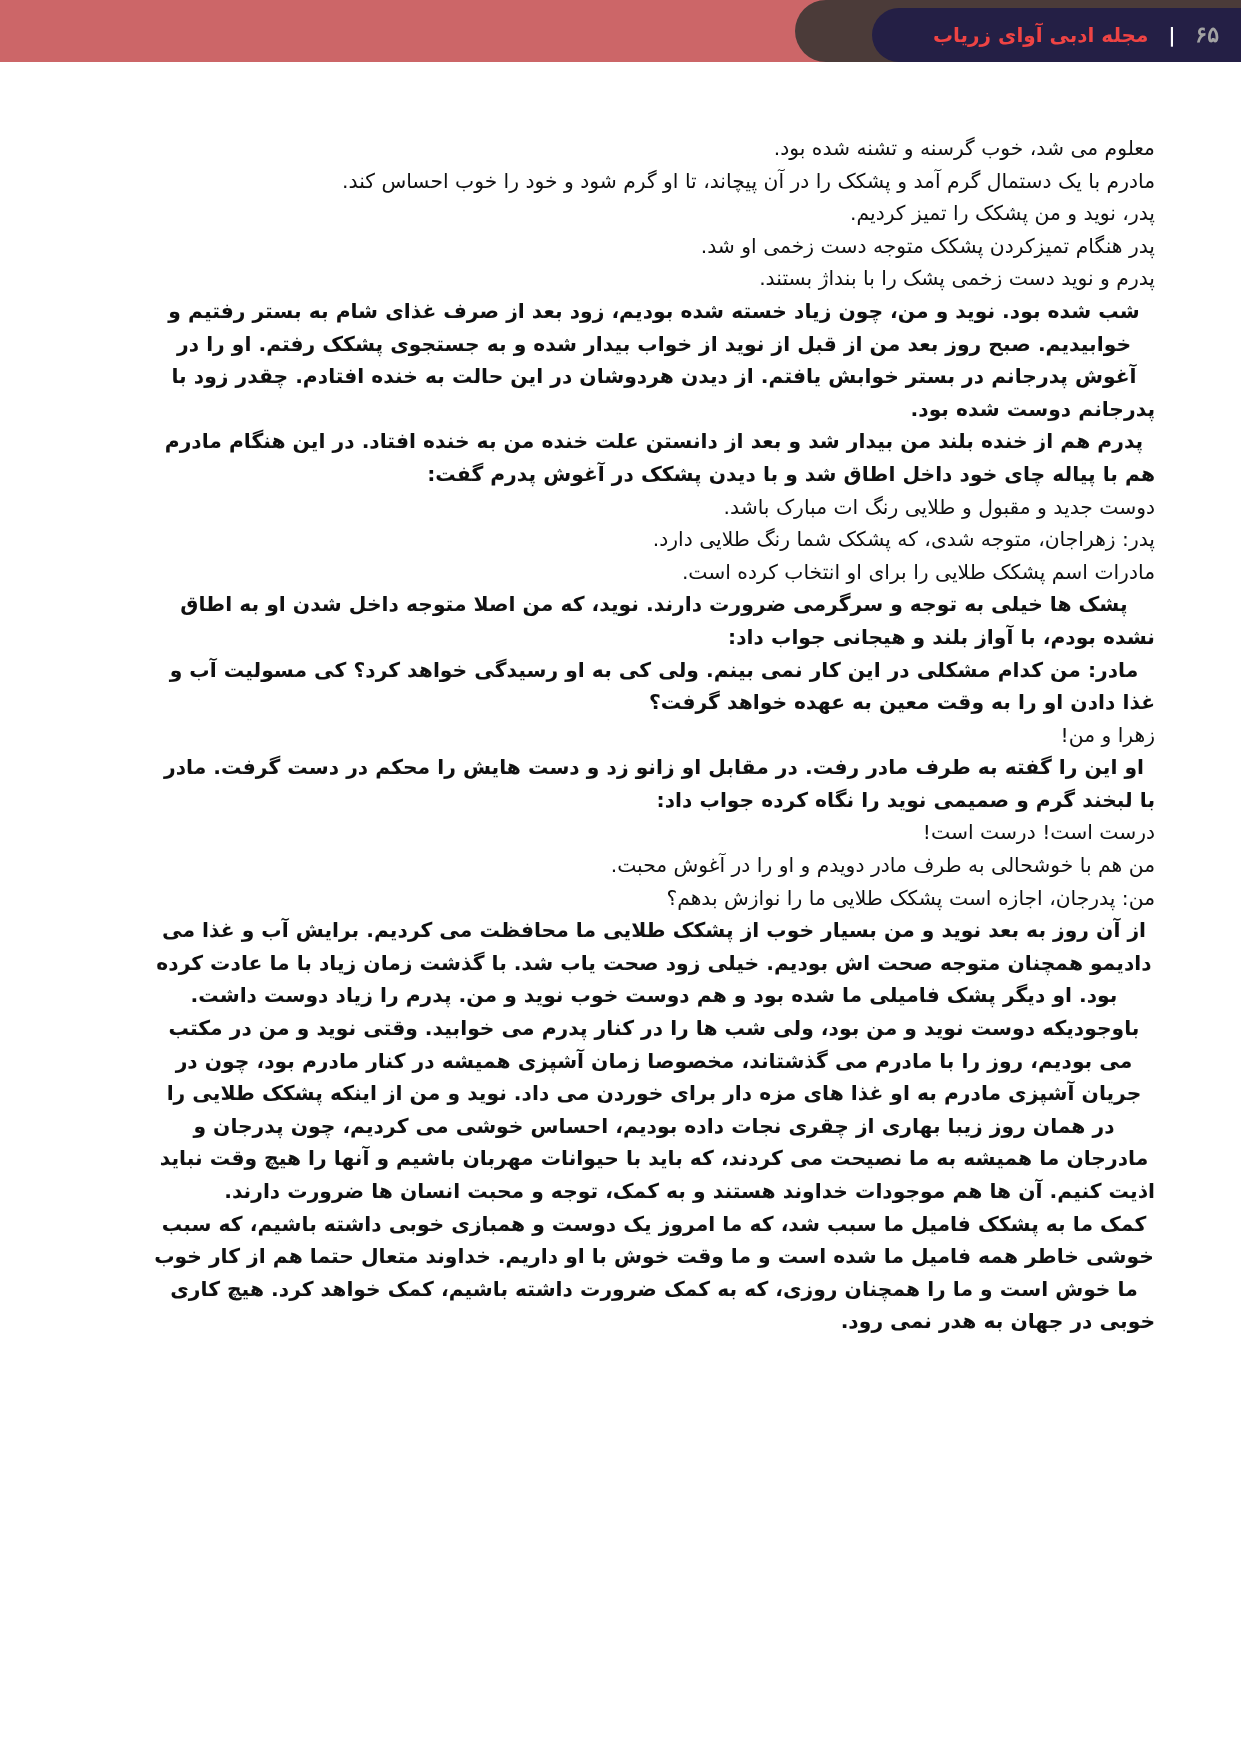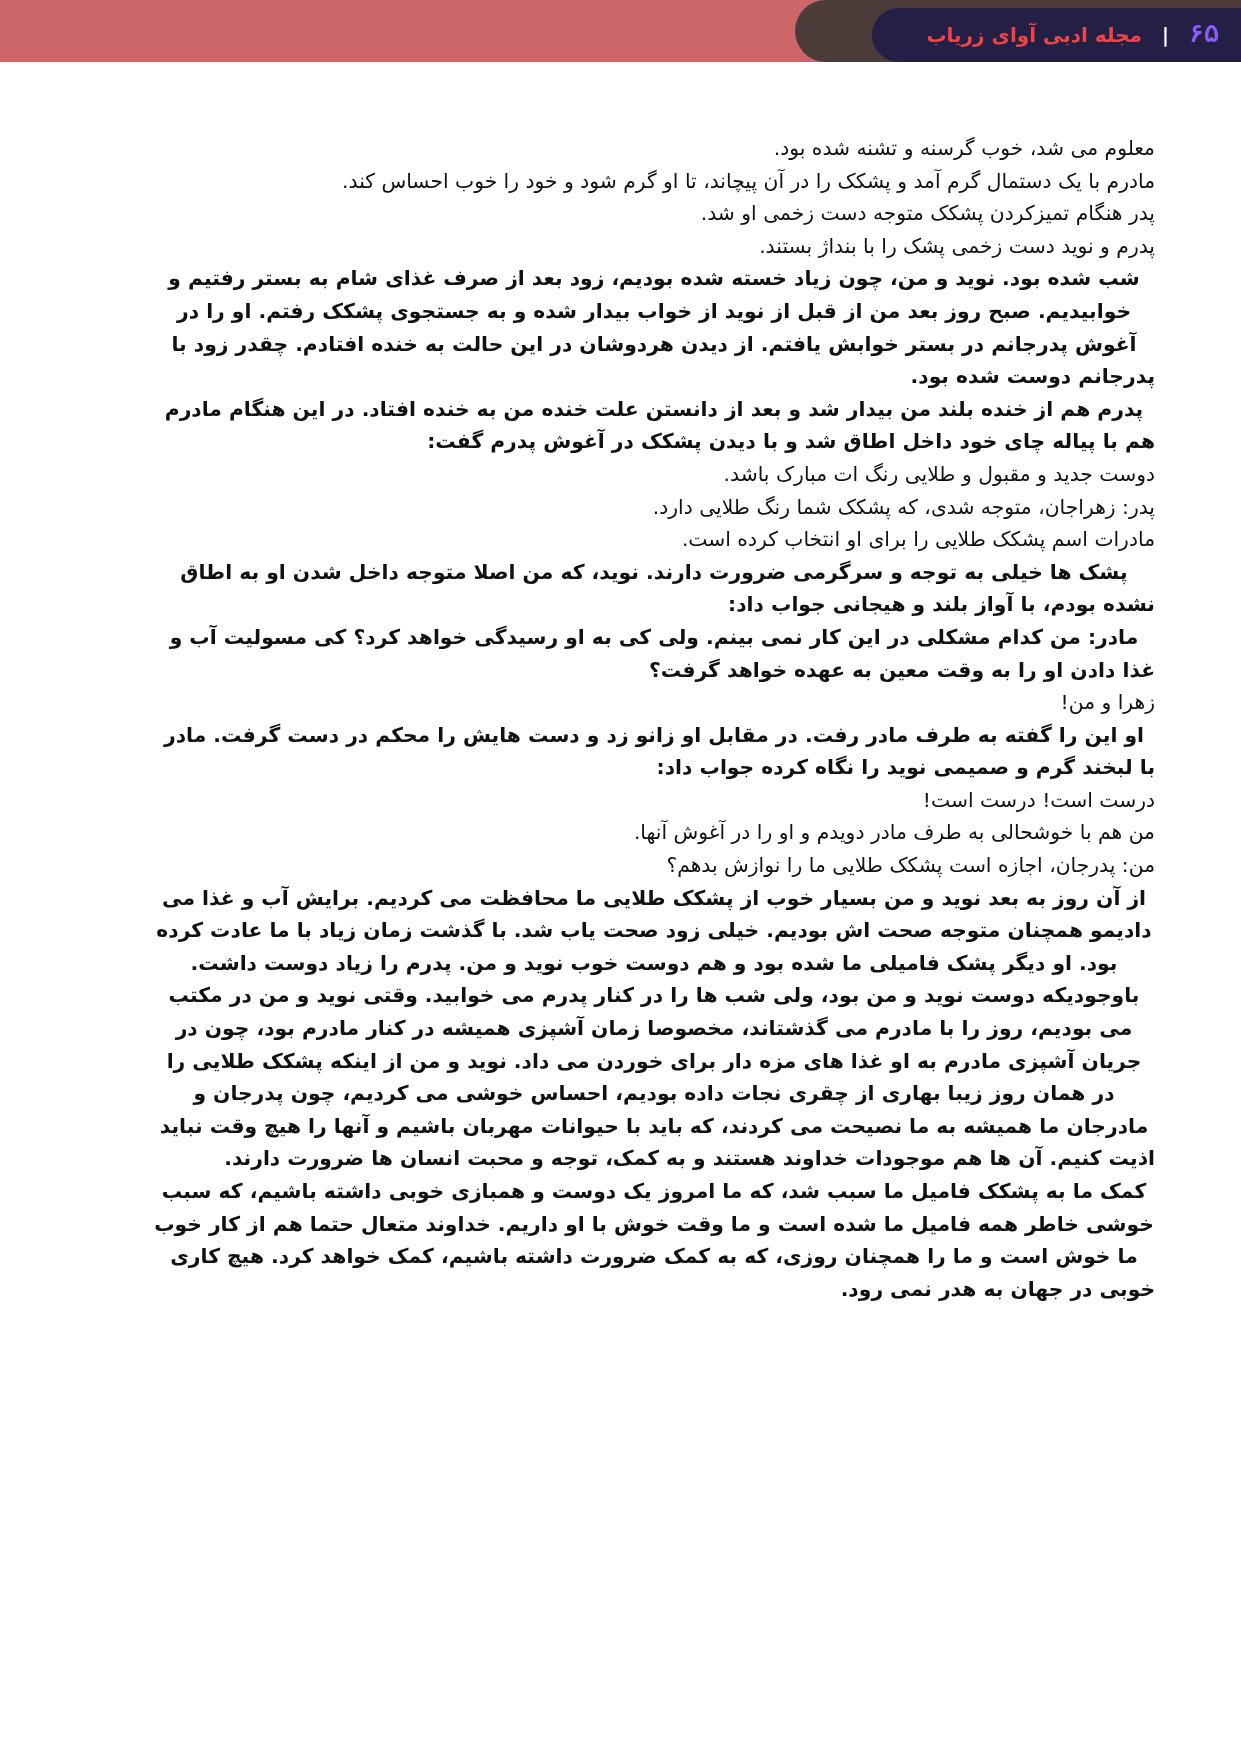--- a/index.html
+++ b/index.html
@@ -52,26 +52,26 @@
     border-bottom-left-radius: 28px;
     display: flex;
     flex-direction: row;
     align-items: center;
     justify-content: flex-start;
     padding-right: 22px;
     box-sizing: border-box;
     gap: 14px;
   }
   .page-number {
-    color: #8b5cf6;
-    font-size: 25px;
+    color: #a3a3a3;
+    font-size: 22px;
     font-weight: bold;
     letter-spacing: 0.5px;
     line-height: 1;
-    font-family: Liberation Mono, monospace;
+    font-family: Liberation Serif, serif;
   }
   .header-sep {
     color: #ffffff;
     font-size: 19px;
     font-weight: bold;
     line-height: 1;
     padding: 0 6px;
   }
   .magazine-title {
     color: #ef4444;
@@ -123,37 +123,38 @@
     <span class="page-number">۶۵</span>
     <span class="header-sep">|</span>
     <span class="magazine-title">مجله ادبی آوای زریاب</span>
   </div>
 </div>
 
 <div class="page-body">
 
   <p class="line">معلوم می شد، خوب گرسنه و تشنه شده بود.</p>
   <p class="line">مادرم با یک دستمال گرم آمد و پشکک را در آن پیچاند، تا او گرم شود و خود را خوب احساس کند.</p>
+  <p class="line">پدر، نوید و من پشکک را تمیز کردیم.</p>
   <p class="line">پدر هنگام تمیزکردن پشکک متوجه دست زخمی او شد.</p>
   <p class="line">پدرم و نوید دست زخمی پشک را با بنداژ بستند.</p>
 
   <p class="para-justified">شب شده بود. نوید و من، چون زیاد خسته شده بودیم، زود بعد از صرف غذای شام به بستر رفتیم و خوابیدیم. صبح روز بعد من از قبل از نوید از خواب بیدار شده و به جستجوی پشکک رفتم. او را در آغوش پدرجانم در بستر خوابش یافتم. از دیدن هردوشان در این حالت به خنده افتادم. چقدر زود با پدرجانم دوست شده بود.</p>
   <p class="para-justified">پدرم هم از خنده بلند من بیدار شد و بعد از دانستن علت خنده من به خنده افتاد. در این هنگام مادرم هم با پیاله چای خود داخل اطاق شد و با دیدن پشکک در آغوش پدرم گفت:</p>
 
   <p class="line">دوست جدید و مقبول و طلایی رنگ ات مبارک باشد.</p>
   <p class="line">پدر: زهراجان، متوجه شدی، که پشکک شما رنگ طلایی دارد.</p>
   <p class="line">مادرات اسم پشکک طلایی را برای او انتخاب کرده است.</p>
 
   <p class="para-justified">پشک ها خیلی به توجه و سرگرمی ضرورت دارند. نوید، که من اصلا متوجه داخل شدن او به اطاق نشده بودم، با آواز بلند و هیجانی جواب داد:</p>
   <p class="para-justified">مادر: من کدام مشکلی در این کار نمی بینم. ولی کی به او رسیدگی خواهد کرد؟ کی مسولیت آب و غذا دادن او را به وقت معین به عهده خواهد گرفت؟</p>
 
   <p class="line">زهرا و من!</p>
 
   <p class="para-justified">او این را گفته به طرف مادر رفت. در مقابل او زانو زد و دست هایش را محکم در دست گرفت. مادر با لبخند گرم و صمیمی نوید را نگاه کرده جواب داد:</p>
 
   <p class="line">درست است! درست است!</p>
-  <p class="line">من هم با خوشحالی به طرف مادر دویدم و او را در آغوش آنها.</p>
+  <p class="line">من هم با خوشحالی به طرف مادر دویدم و او را در آغوش محبت.</p>
   <p class="line">من: پدرجان، اجازه است پشکک طلایی ما را نوازش بدهم؟</p>
 
   <p class="para-justified">از آن روز به بعد نوید و من بسیار خوب از پشکک طلایی  ما محافظت می کردیم. برایش آب و غذا می دادیمو همچنان متوجه صحت اش بودیم. خیلی زود صحت یاب شد. با گذشت زمان زیاد با ما عادت کرده بود. او دیگر پشک فامیلی ما شده بود و هم دوست خوب نوید و من. پدرم را زیاد دوست داشت. باوجودیکه دوست نوید و من بود، ولی شب ها را در کنار پدرم می خوابید. وقتی نوید و من در مکتب می بودیم، روز را با مادرم می گذشتاند، مخصوصا زمان آشپزی همیشه در کنار مادرم بود، چون در جریان آشپزی مادرم به او غذا های مزه دار برای خوردن می داد. نوید و من از اینکه پشکک طلایی را در همان روز زیبا بهاری از چقری نجات داده بودیم، احساس خوشی می کردیم، چون پدرجان و مادرجان ما همیشه به ما نصیحت می کردند، که باید با حیوانات مهربان باشیم و آنها را هیچ وقت نباید اذیت کنیم.  آن ها هم موجودات خداوند هستند و به کمک، توجه و محبت انسان ها ضرورت دارند.</p>
   <p class="para-justified">کمک ما به پشکک فامیل ما سبب شد، که ما امروز یک دوست و همبازی خوبی داشته باشیم، که سبب خوشی خاطر همه فامیل ما شده است و ما وقت خوش با او داریم. خداوند متعال حتما هم از کار خوب ما خوش است و ما را همچنان روزی، که به کمک ضرورت داشته باشیم، کمک خواهد کرد. هیچ کاری خوبی در جهان به هدر نمی رود.</p>
 
 </div>
 
 </body></html>

